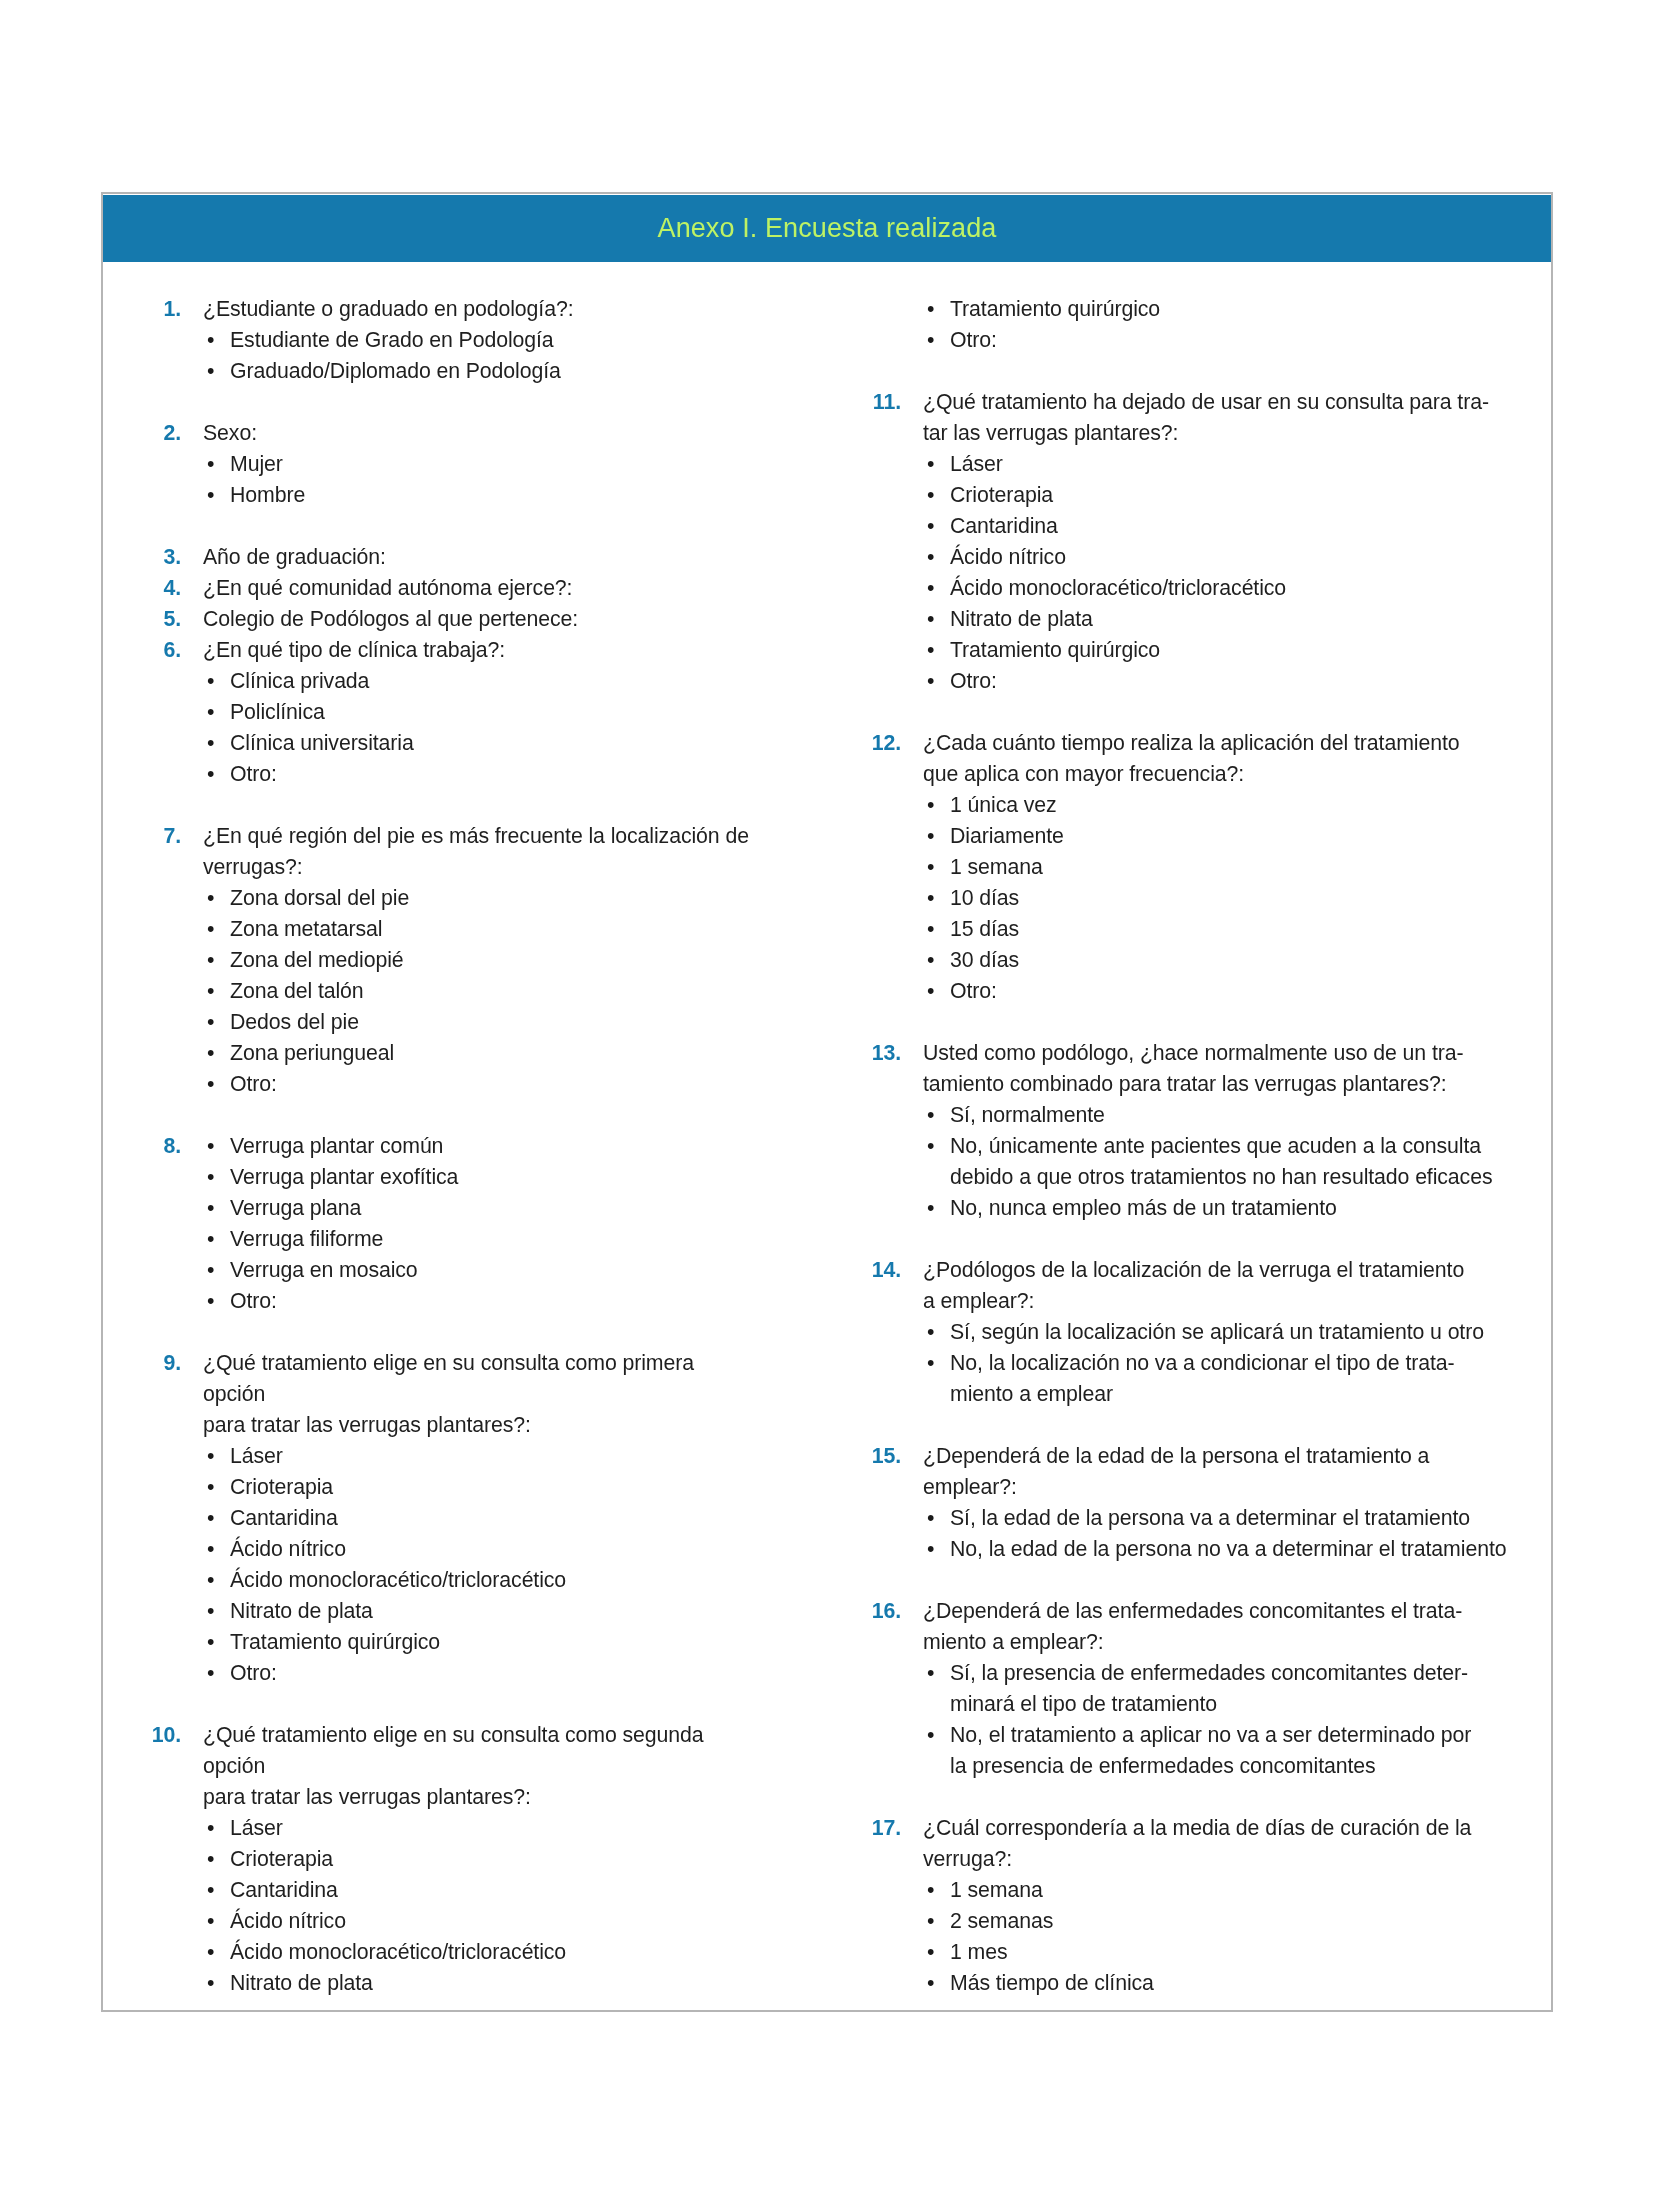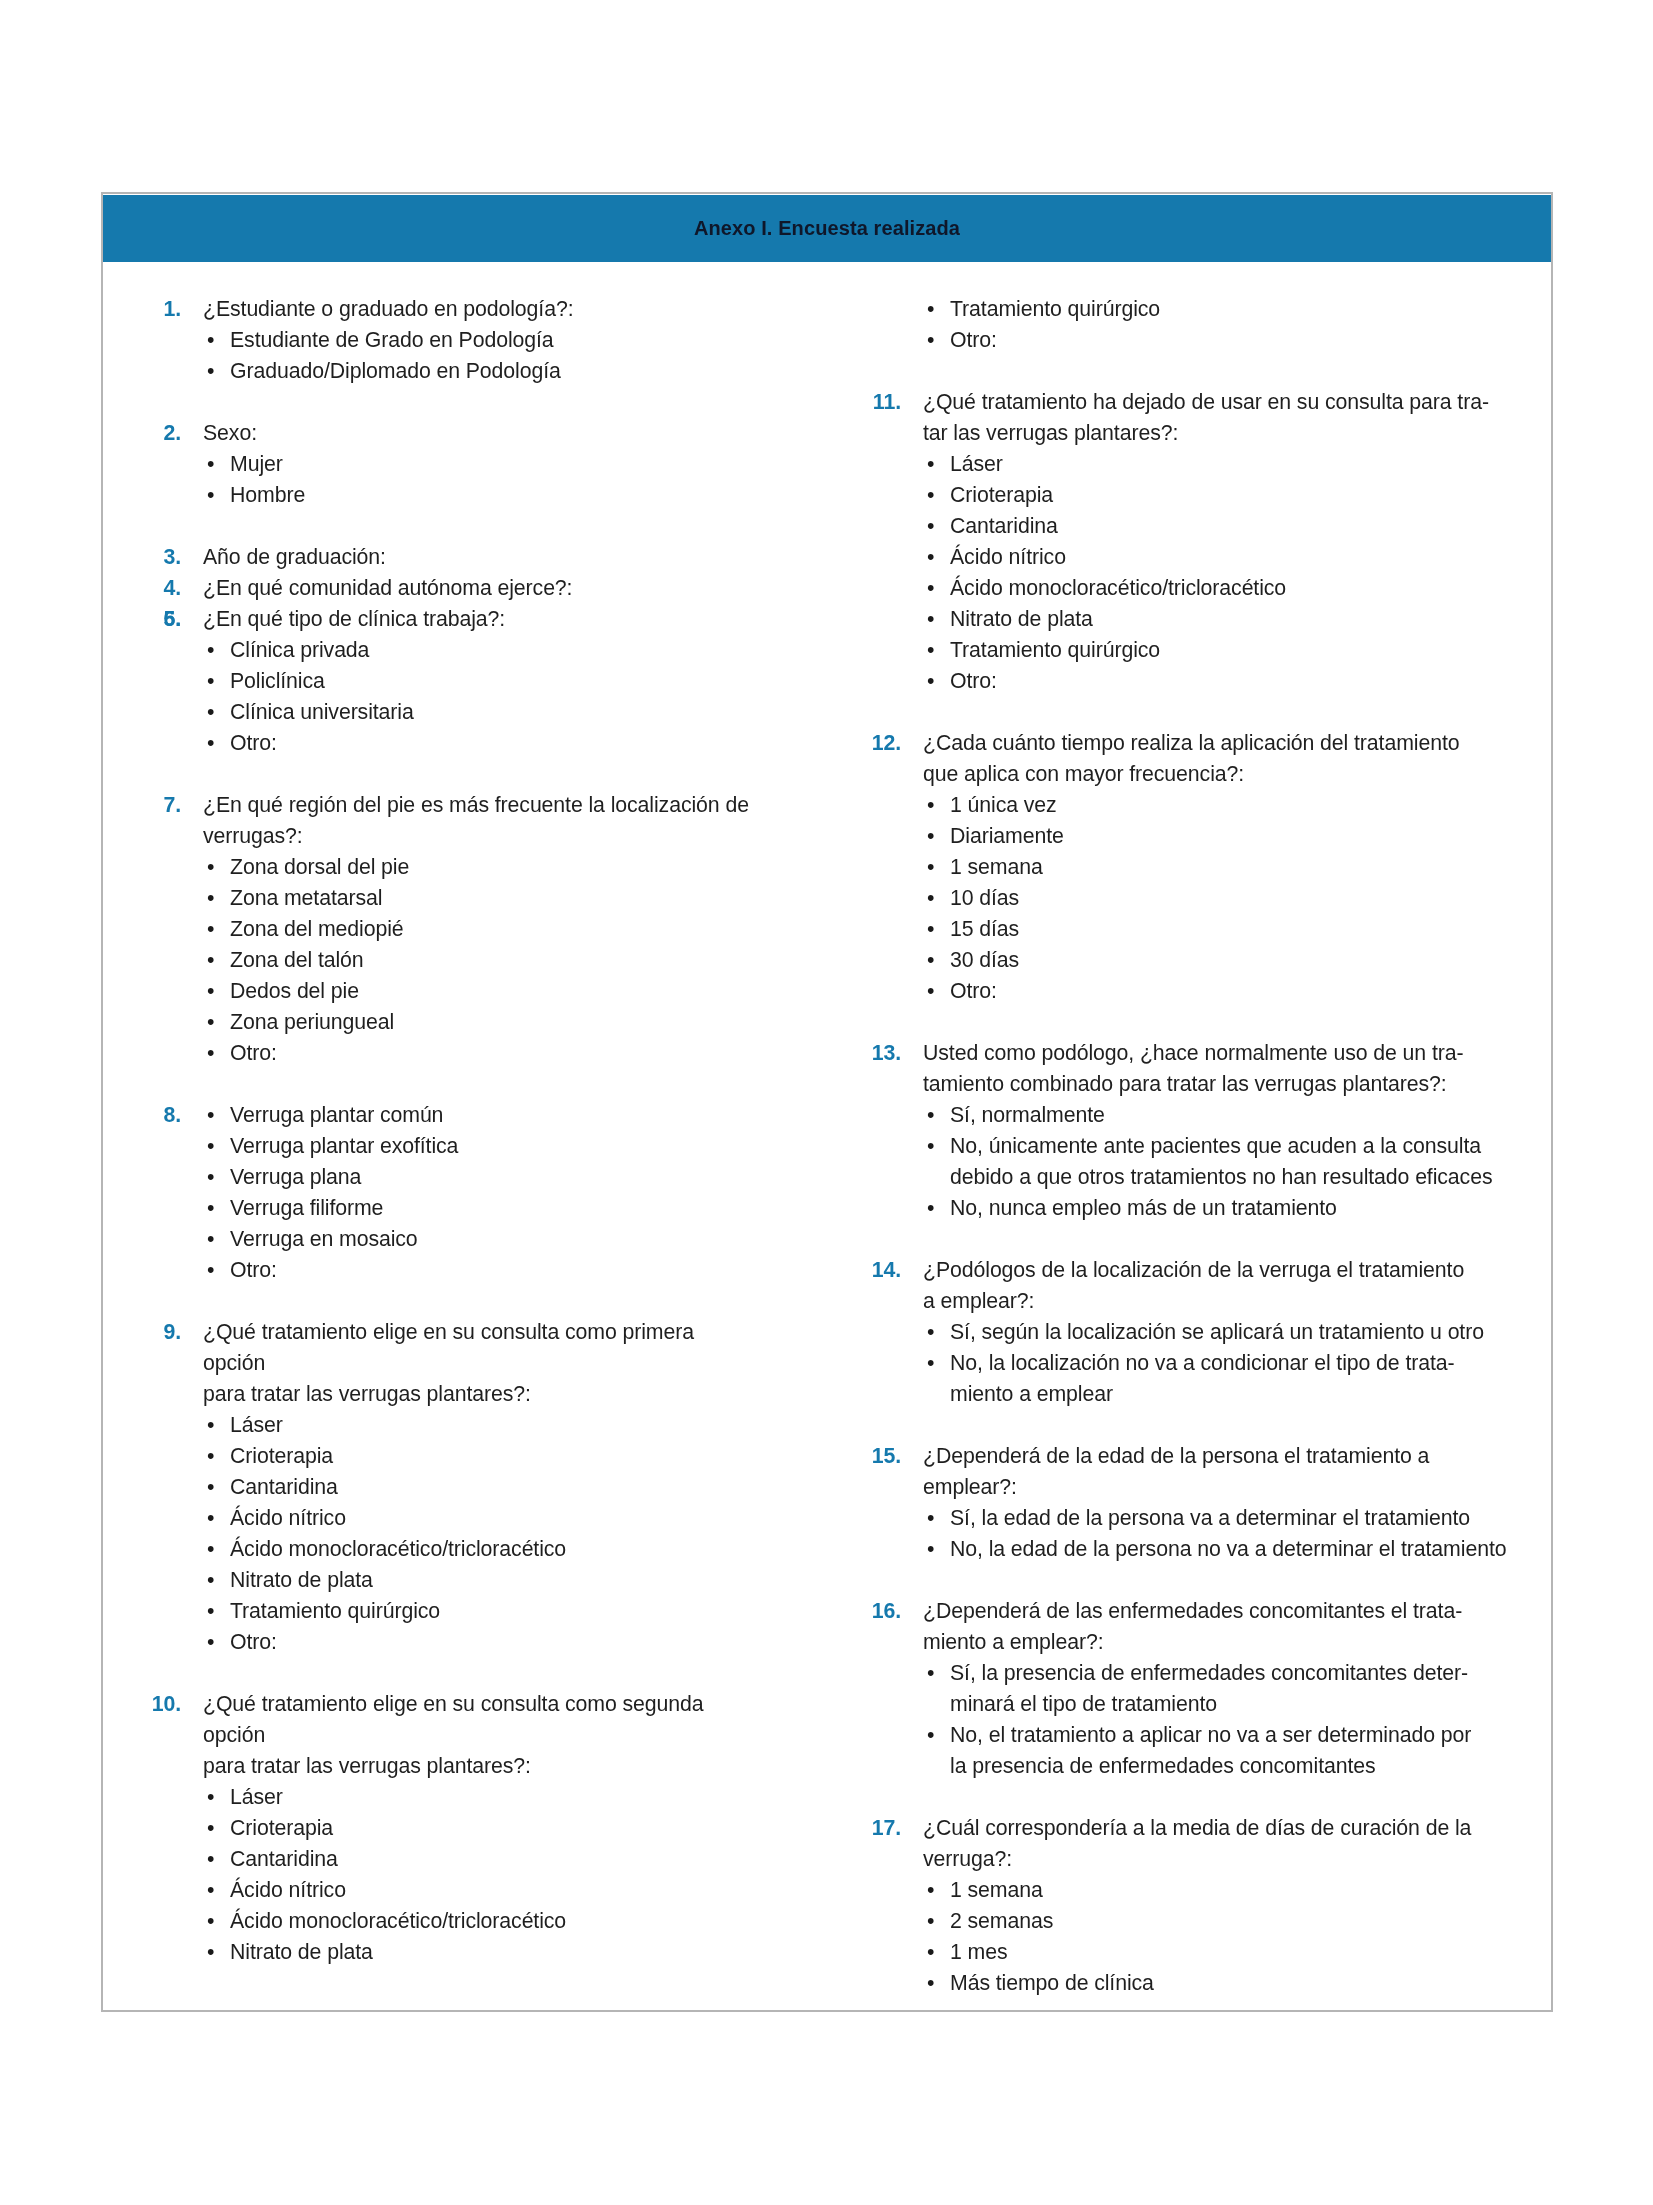--- a/index.html
+++ b/index.html
@@ -30,23 +30,23 @@
     left: 0;
     top: 1.3px;
     width: 100%;
     height: 67px;
     background: var(--accent-color, #1579AD);
     display: flex;
     align-items: center;
     justify-content: center;
   }
   .header-title {
-    color: #0f172a;
-    font-size: 20px;
-    font-weight: bold;
+    color: #bef264;
+    font-size: 27px;
+    font-weight: normal;
     letter-spacing: 0.1px;
   }
   .columns {
     position: absolute;
     left: 0;
     top: 68px;
     width: 100%;
     padding-top: 32px;
     box-sizing: border-box;
     display: flex;
@@ -135,20 +135,21 @@
           <div class="block">
             <span class="num">3.</span>
             <div class="qtext">Año de graduación:</div>
           </div>
           <div class="block tight">
             <span class="num">4.</span>
             <div class="qtext">¿En qué comunidad autónoma ejerce?:</div>
           </div>
           <div class="block tight">
             <span class="num">5.</span>
+            <div class="qtext">Colegio de Podólogos al que pertenece:</div>
           </div>
           <div class="block tight">
             <span class="num">6.</span>
             <div class="qtext">¿En qué tipo de clínica trabaja?:</div>
             <ul class="opts">
               <li><span class="bullet">•</span><span class="opt-text">Clínica privada</span></li>
               <li><span class="bullet">•</span><span class="opt-text">Policlínica</span></li>
               <li><span class="bullet">•</span><span class="opt-text">Clínica universitaria</span></li>
               <li><span class="bullet">•</span><span class="opt-text">Otro:</span></li>
             </ul>

